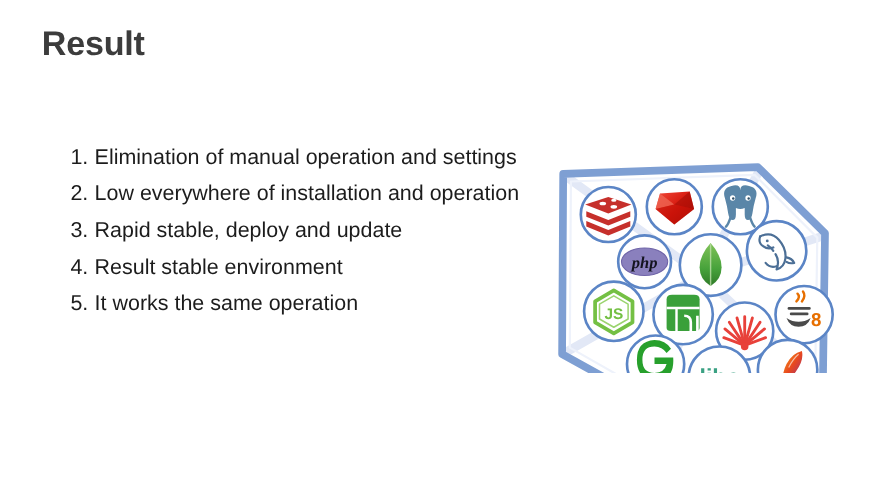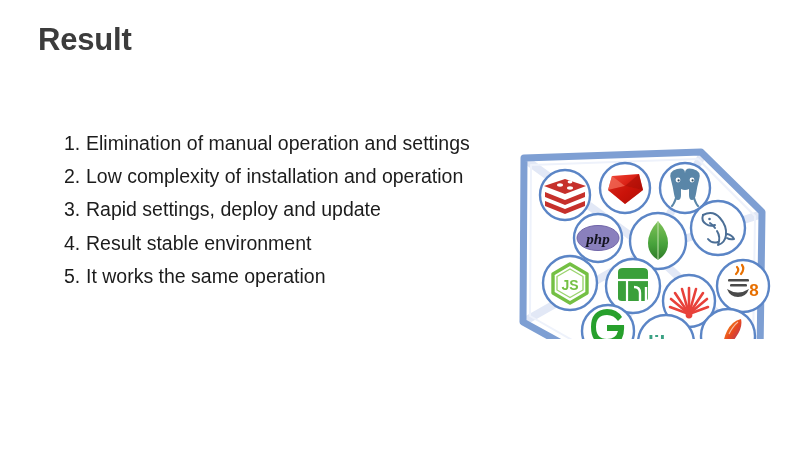--- a/index.html
+++ b/index.html
@@ -44,21 +44,21 @@
   .li-num {
     width: 19px;
     flex: 0 0 19px;
     text-align: left;
   }
   .li-text {
     padding-left: 3px;
   }
   #container-figure {
     position: absolute;
-    left: 500px;
+    left: 488px;
     top: 138px;
     width: 285px;
     height: 245px;
   }
   #container-figure svg {
     display: block;
     width: 285px;
     height: 245px;
   }
 </style>
@@ -69,25 +69,25 @@
 
   <div id="slide-title">Result</div>
 
   <ul id="bullet-list">
     <li>
       <span class="li-num">1.</span>
       <span class="li-text">Elimination of manual operation and settings</span>
     </li>
     <li>
       <span class="li-num">2.</span>
-      <span class="li-text">Low complexity of installation and operation</span>
+      <span class="li-text">Low everywhere of installation and operation</span>
     </li>
     <li>
       <span class="li-num">3.</span>
-      <span class="li-text">Rapid settings, deploy and update</span>
+      <span class="li-text">Rapid stable, deploy and update</span>
     </li>
     <li>
       <span class="li-num">4.</span>
       <span class="li-text">Result stable environment</span>
     </li>
     <li>
       <span class="li-num">5.</span>
       <span class="li-text">It works the same operation</span>
     </li>
   </ul>

